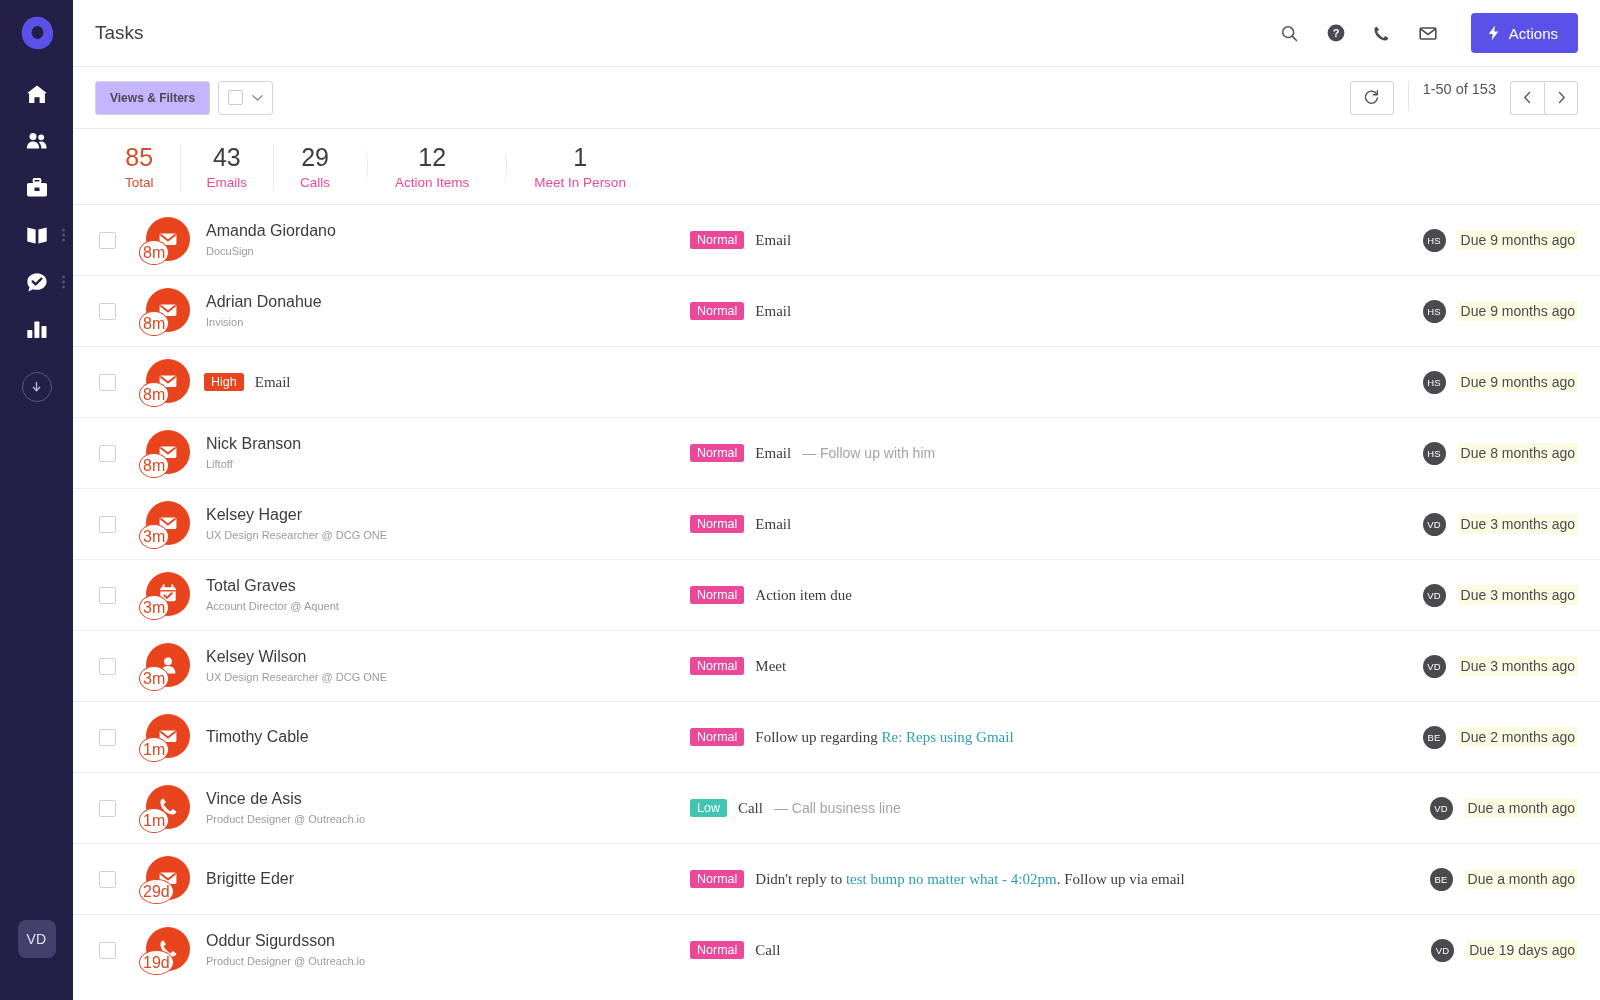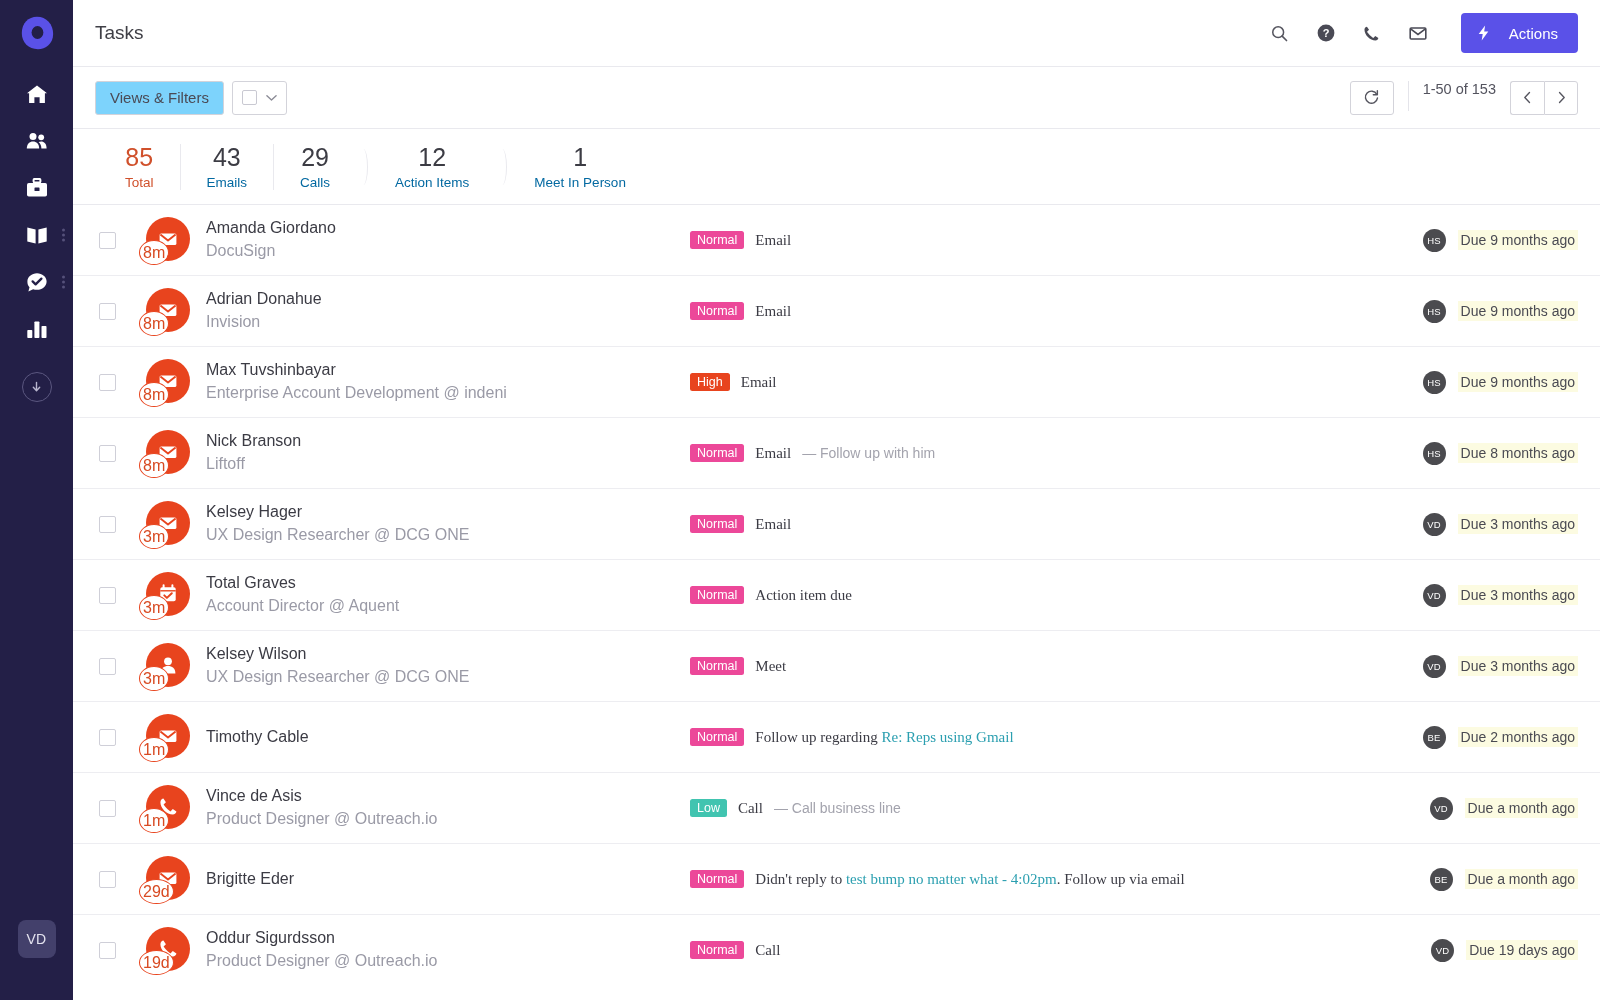--- a/index.html
+++ b/index.html
@@ -56,35 +56,35 @@
     padding: 0 22px 0 22px;
   }
   .page-title { font-size: 19px; color: #3f3f46; font-weight: 400; }
   .topbar-right { margin-left: auto; display: flex; align-items: center; gap: 24px; }
   .hicon { width: 22px; height: 22px; display:flex; align-items:center; justify-content:center; cursor: pointer; }
   .hicon svg { display:block; }
   .actions-btn {
     background: #5a51e8; color: #fff; border: none;
     height: 40px; padding: 0 20px 0 16px; border-radius: 4px;
     font-size: 15px; font-family: inherit;
-    display: flex; align-items: center; gap: 19px;
+    display: flex; align-items: center; gap: 9px;
     cursor: pointer; margin-left: 8px;
   }
 
   
   .filterbar {
     height: 62px; min-height: 62px;
     border-bottom: 1px solid #e9e9ee;
     display: flex; align-items: center; padding: 0 22px;
     background: #fff;
   }
   .btn-outline {
     height: 34px; border: 1px solid #d3d3da; border-radius: 3px;
-    background: #7dd3fc; font-size: 15px; color: #4a4a55;
-    padding: 0 14px; font-family: inherit; cursor: pointer;
+    background: #c4b5fd; font-size: 12px; color: #4a4a55;
+    padding: 0 14px; font-family: inherit; cursor: pointer; font-weight: bold;
   }
   .select-box {
     height: 34px; border: 1px solid #d3d3da; border-radius: 3px;
     background: #fff; margin-left: 8px; padding: 0 9px;
     display: flex; align-items: center; gap: 9px; cursor: pointer;
   }
   .mini-check { width: 15px; height: 15px; border: 1px solid #c9c9d2; border-radius: 2px; background:#fff; }
   .filter-right { margin-left: auto; display: flex; align-items: flex-start; }
   .refresh-btn {
     width: 44px; height: 34px; border: 1px solid #d3d3da; border-radius: 3px;
@@ -101,21 +101,21 @@
   .pager-btn.right { border-radius: 0 3px 3px 0; }
 
   
   .stats {
     height: 76px; min-height: 76px;
     display: flex; align-items: center; padding-left: 26px;
     border-bottom: 1px solid #e9e9ee;
   }
   .stat { display: flex; flex-direction: column; align-items: center; position: relative; padding: 0 26px; }
   .stat .num { font-size: 25px; color: #3c3c44; line-height: 1.15; font-weight: 400; }
-  .stat .lbl { font-size: 13.5px; color: #0369a1; margin-top: 3px; }
+  .stat .lbl { font-size: 13.5px; color: #ec4899; margin-top: 3px; }
   .stat.total .num, .stat.total .lbl { color: #d0502b; }
   .stat-div { width: 1px; height: 46px; background: #e9e9ee; }
   .stat-chev { width: 13px; height: 46px; position: relative; }
   .stat-chev::before {
     content: ""; position: absolute; left: 0; top: 5px;
     width: 11px; height: 36px;
     border-right: 1px solid #e9e9ee;
     border-radius: 0 40% 40% 0 / 0 50% 50% 0;
   }
 
@@ -138,21 +138,21 @@
   }
   .time-badge {
     position: absolute; left: -5px; bottom: -2px;
     min-width: 25px; height: 25px; padding: 0 3px;
     border-radius: 50%; background: #fff; border: 1.4px solid #e8441e;
     color: #d84a22; font-size: 16px;
     display: flex; align-items: center; justify-content: center;
   }
   .person { margin-left: 16px; width: 470px; }
   .person .nm { font-size: 16px; color: #3b3b44; line-height: 1.3; }
-  .person .sub { font-size: 16px; color: #9a9aa6; margin-top: 2px; line-height: 1.3; }
+  .person .sub { font-size: 11px; color: #9a9aa6; margin-top: 2px; line-height: 1.3; }
   .person.single .nm { line-height: 1.1; }
 
   .desc { flex: 1; display: flex; align-items: center; gap: 11px; padding-left: 14px; }
   .pill {
     font-size: 12.5px; color: #fff; border-radius: 2.5px;
     padding: 2.5px 7px 3px 7px; line-height: 1;
   }
   .pill.normal { background: #ec4899; }
   .pill.high { background: #e8441e; }
   .pill.low { background: #41c4b0; }
@@ -395,24 +395,20 @@
           <span class="row-check"></span>
           <div class="avatar-wrap">
             <div class="avatar-circle">
               <svg width="22" height="22" viewBox="0 0 22 22">
                 <rect x="2.6" y="5.4" width="16.8" height="11.6" rx="1.6" fill="#fff"></rect>
                 <path d="M3.4 6.6 L11 12.4 L18.6 6.6" fill="none" stroke="#e8441e" stroke-width="1.9" stroke-linejoin="round"></path>
               </svg>
             </div>
             <span class="time-badge">8m</span>
           </div>
-          <div class="person">
-            <div class="nm">Max Tuvshinbayar</div>
-            <div class="sub">Enterprise Account Development @ indeni</div>
-          </div>
           <div class="desc">
             <span class="pill high">High</span>
             <span class="desc-text">Email</span>
           </div>
           <div class="right-cell">
             <span class="owner-av">HS</span>
             <span class="due">Due 9 months ago</span>
           </div>
         </div>
         <div class="row">

